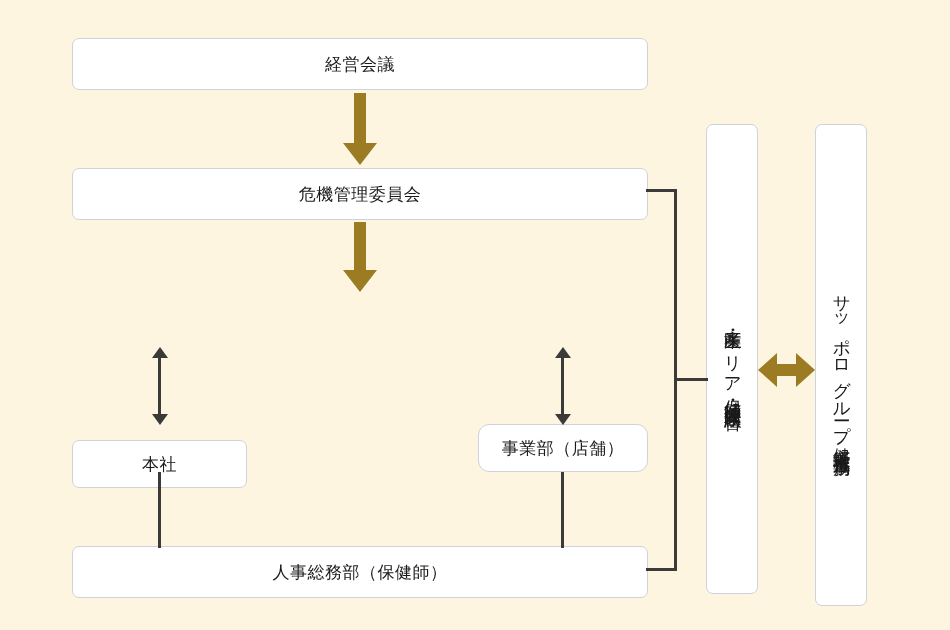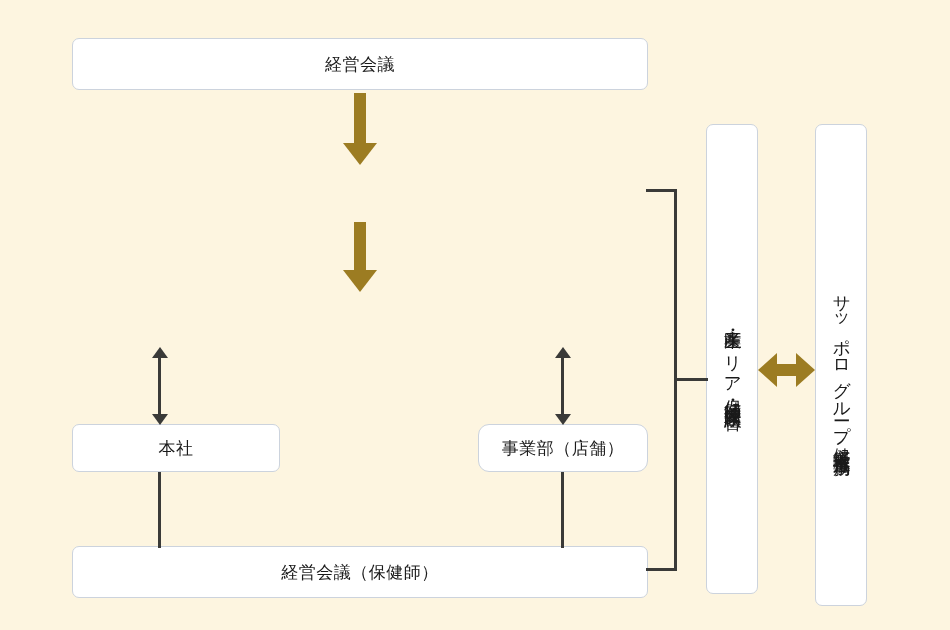--- a/index.html
+++ b/index.html
@@ -129,27 +129,28 @@
     background: #3a3a38;
   }
 </style>
 </head>
 <body>
 
 <div id="diagram">
 
   <div class="box wide" style="top:38px;">経営会議</div>
 
+  <div class="box wide" style="top:168px;">危機管理委員会</div>
 
 
-  <div class="box small" style="left:72px; top:424px; width:208px;">本社</div>
+  <div class="box small" style="left:72px; top:440px; width:175px;">本社</div>
 
   <div class="box small" style="left:478px; top:424px; width:170px;border-radius:11px;">事業部（店舗）</div>
 
-  <div class="box wide" style="top:546px;">経営会議（保健師）</div>
+  <div class="box wide" style="top:546px;">人事総務部（保健師）</div>
 
   <div class="box vertical" style="left:706px; top:124px; width:52px; height:470px;">産業医・エリア保健師・健康保険組合</div>
 
   <div class="box vertical" style="left:815px; top:124px; width:52px; height:482px;">サッポログループ健康経営推進事務局</div>
 
   <div class="gold-arrow-down" style="left:343px; top:93px; height:72px;">
     <div class="shaft" style="height:50px;"></div>
     <div class="head" style="top:50px;"></div>
   </div>
 

